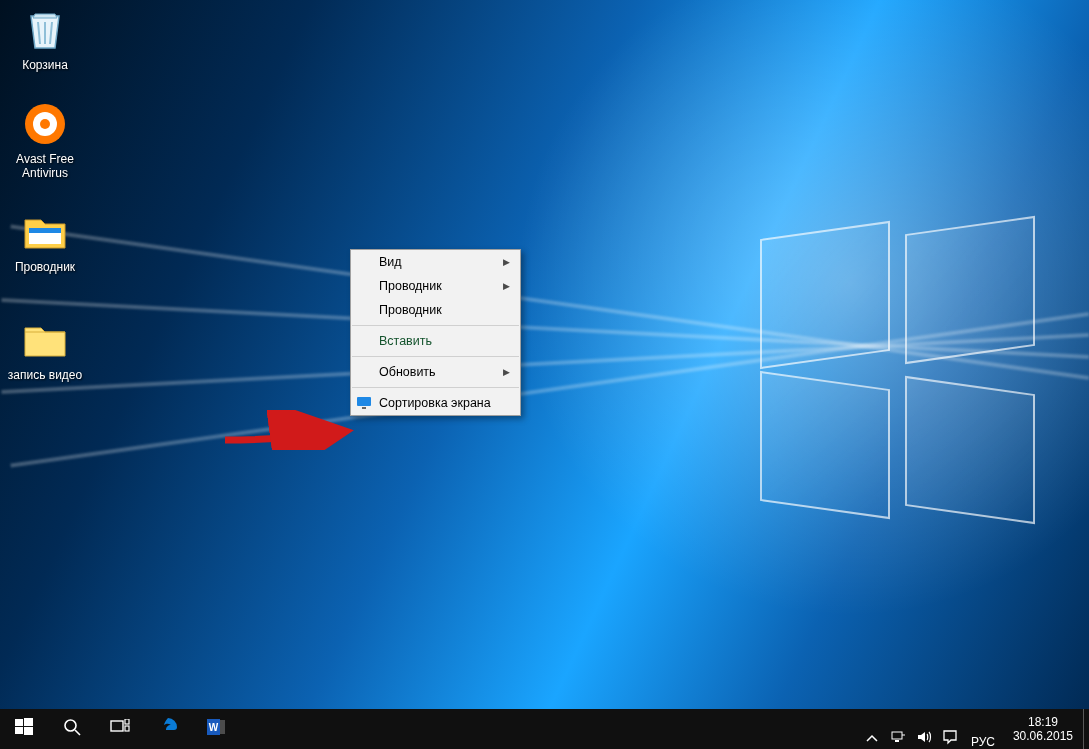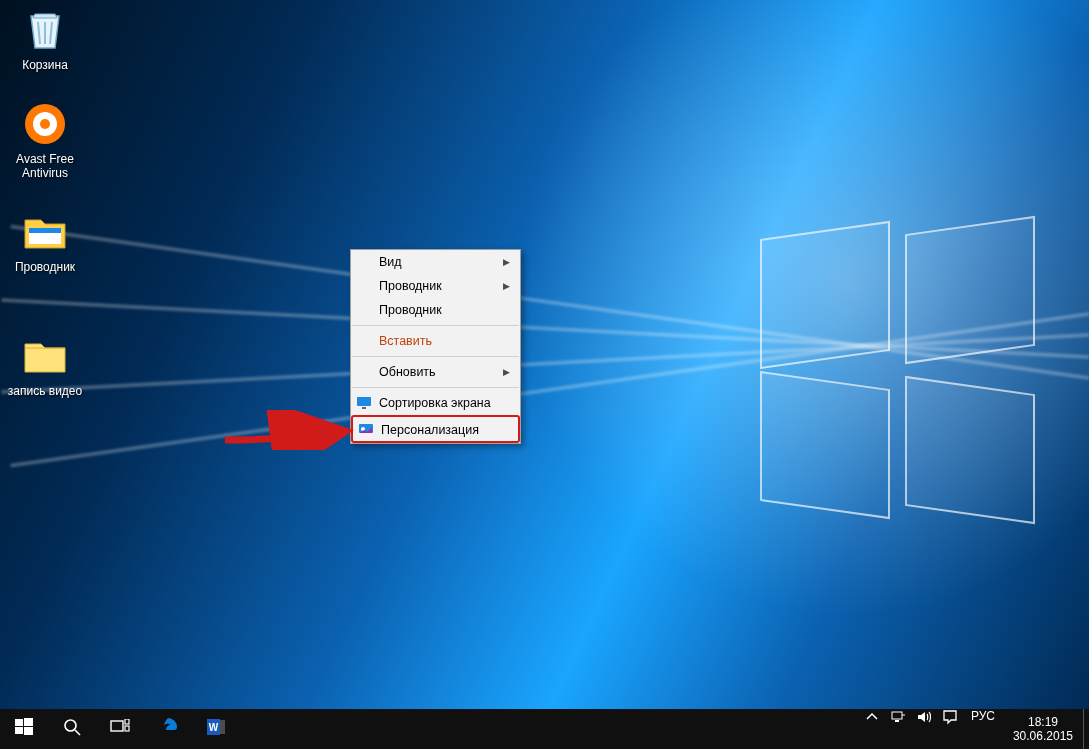--- a/index.html
+++ b/index.html
@@ -53,21 +53,21 @@
   }
   .mi {
     display: flex; align-items: center; height: 24px;
     padding: 0 10px 0 28px; font-size: 12.5px; color: #000;
     position: relative; cursor: pointer;
   }
   .mi.sub::after {
     content: "▶"; font-size: 9px; color: #4a4a4a;
     position: absolute; right: 10px;
   }
-  .mi.disabled { color: #c2410c; cursor: default; }
+  .mi.disabled { color: #14532d; cursor: default; }
   .sep { height: 1px; background: #d0d0d0; margin: 3px 1px; }
   .mi .mi-ico { position: absolute; left: 5px; width: 16px; height: 16px; }
 
   .highlight {
     border: 2px solid #d11a1a; border-radius: 3px;
     height: 28px !important; padding-top: 1px;
   }
 
   
   #redArrow { position: absolute; left: 220px; top: 410px; width: 140px; height: 40px; pointer-events:none; }
@@ -79,21 +79,21 @@
   }
   .tbtn {
     width: 48px; height: 40px; display:flex; align-items:center; justify-content:center;
     cursor:pointer;
   }
 
   #tray {
     margin-left:auto; display:flex; align-items:center; height:40px; gap:0;
   }
   .ticon {
-    width: 26px; height:40px; display:flex; align-items:flex-start; justify-content:center;
+    width: 26px; height:40px; display:flex; align-items:flex-end; justify-content:center;
     cursor:pointer;
   }
   #lang { font-size:12px; width:40px; justify-content:center; }
   #clock {
     font-size: 12px; text-align:center; line-height:14px; padding:0 10px; cursor:pointer;
   }
   #showdesktop { width:6px; height:40px; border-left:1px solid rgba(255,255,255,0.3); cursor:pointer;}
 </style>
 </head>
 <body>
@@ -134,21 +134,21 @@
     <div class="ic">
       <svg viewBox="0 0 48 48">
           <path d="M4 12h16l4 4h20v24H4z" fill="#ffcf48" stroke="#c8972a"></path>
           <rect x="8" y="20" width="32" height="16" fill="#fff"></rect>
           <rect x="8" y="20" width="32" height="5" fill="#1e88e5"></rect>
         </svg>
     </div>
     <span class="lbl">Проводник</span>
   </div>
 
-  <div class="desktop-icon" style="left:6px; top:332px;">
+  <div class="desktop-icon" style="left:6px; top:316px;">
     <div class="ic">
       <svg viewBox="0 0 48 48">
           <path d="M4 12h16l4 4h20v24H4z" fill="#ffe27a" stroke="#d7ae3b"></path>
           <path d="M4 16h40" stroke="#d7ae3b"></path>
         </svg>
     </div>
     <span class="lbl">запись видео</span>
   </div>
 
   <div id="ctxmenu">
@@ -171,30 +171,20 @@
     </div>
     <div class="sep"></div>
     <div class="mi">
       <span class="mi-ico">
         <svg viewBox="0 0 16 16">
             <rect x="1" y="2" width="14" height="9" rx="1" fill="#1e88e5"></rect>
             <rect x="6" y="12" width="4" height="2" fill="#666"></rect>
           </svg>
       </span>
       <span>Сортировка экрана</span>
-    </div>
-    <div class="mi highlight">
-      <span class="mi-ico">
-        <svg viewBox="0 0 16 16">
-            <rect x="1" y="2" width="14" height="9" rx="1" fill="#1e88e5"></rect>
-            <circle cx="5" cy="7" r="2" fill="#fff"></circle>
-            <path d="M2 11 l4 -3 3 2 5 -4 v5z" fill="#9c27b0"></path>
-          </svg>
-      </span>
-      <span>Персонализация</span>
     </div>
   </div>
 
   <svg id="redArrow" viewBox="0 0 140 40">
     <defs>
       <marker id="ah" markerWidth="12" markerHeight="12" refX="10" refY="6" orient="auto">
         <path d="M0 0 L12 6 L0 12 z" fill="#d11a1a"></path>
       </marker>
     </defs>
     <path d="M5 30 Q60 30 120 22" stroke="#d11a1a" stroke-width="7" fill="none" marker-end="url(#ah)"></path>

